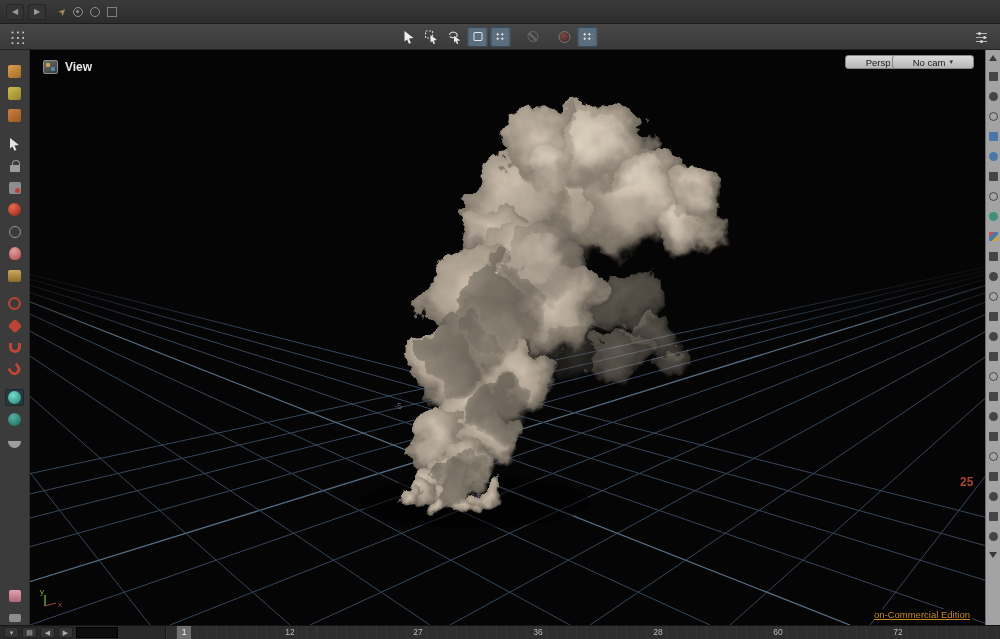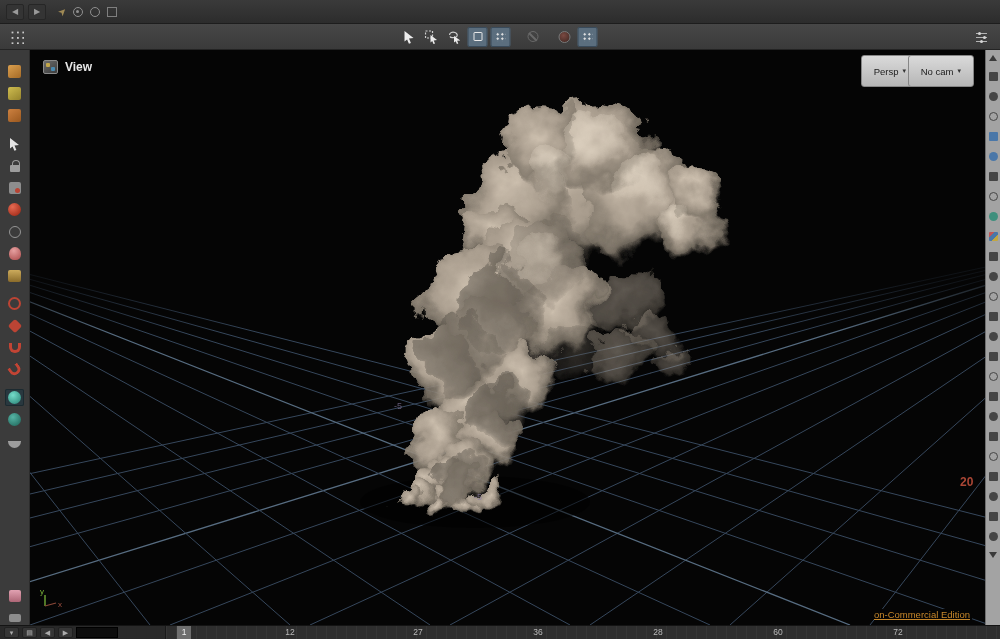--- a/index.html
+++ b/index.html
@@ -78,21 +78,21 @@
   .rs-blue{background:#4a77a8}
   .rs-teal{background:#3f8f7d}
   .rs-multi{background:linear-gradient(135deg,#c05555 33%,#4a77a8 33% 66%,#c2a63f 66%)}
 
   
   .viewport{position:absolute;left:30px;top:50px;width:955px;height:575px;background:#050505;overflow:hidden}
   .viewport svg.fill{position:absolute;left:0;top:0}
   .vp-title{position:absolute;left:13px;top:10px;display:flex;gap:7px;align-items:center;color:#e8e8e8;font-size:12px;font-weight:bold;z-index:5}
   .panetab{width:15px;height:14px;border:1px solid #8a8a8a;border-radius:2px;background:linear-gradient(145deg,#6a6a6a,#3c3c3c);position:relative}
   .panetab::after{content:"";position:absolute;left:2px;top:2px;width:4px;height:4px;background:#c2a64a;border-radius:1px;box-shadow:5px 4px 0 #4a8ab0}
-  .vp-btn{position:absolute;top:5px;height:32px;background:linear-gradient(#dadada,#b6b6b6);border:1px solid #868686;border-radius:3px;font-size:9.5px;color:#1b1b1b;display:flex;align-items:center;gap:4px;padding:0 12px;z-index:5}
+  .vp-btn{position:absolute;top:5px;height:14px;background:linear-gradient(#dadada,#b6b6b6);border:1px solid #868686;border-radius:3px;font-size:9.5px;color:#1b1b1b;display:flex;align-items:center;gap:4px;padding:0 20px;z-index:5}
   .vp-btn .arr{font-size:7px;color:#333}
   .btn-persp{right:66px}
   .btn-nocam{right:11px}
   .helptext{position:absolute;left:96px;bottom:6px;right:0;color:#e9e9e9;font-size:8.3px;white-space:nowrap;overflow:hidden;z-index:4}
   .watermark{position:absolute;right:13px;bottom:5px;color:#c8882b;font-size:9.5px;text-decoration:underline;background:#050505;padding:0 2px 0 6px;z-index:6}
   .gridlabel{position:absolute;color:#8a7aa2;font-size:9px;opacity:.7;z-index:3}
   .gl-a{left:364px;top:351px}
   .gl-b{left:444px;top:442px}
   .gl-right{left:930px;top:425px;color:#b34a38;font-size:12px;font-weight:bold;opacity:.95}
   .axisgizmo{position:absolute;left:7px;bottom:16px;z-index:5}
@@ -343,21 +343,21 @@
       <span>Persp</span>
       <span class="arr">▾</span>
     </div>
     <div class="vp-btn btn-nocam">
       <span>No cam</span>
       <span class="arr">▾</span>
     </div>
 
     <span class="gridlabel gl-a">-5</span>
     <span class="gridlabel gl-b">-5</span>
-    <span class="gridlabel gl-right">20</span>
+    <span class="gridlabel gl-right">25</span>
 
     <svg class="axisgizmo" width="30" height="22">
       <line x1="8" y1="19" x2="8" y2="8" stroke="#7bb53a" stroke-width="1.3"></line>
       <line x1="8" y1="19" x2="19" y2="16" stroke="#8a4838" stroke-width="1.2"></line>
       <text x="3" y="7" fill="#7bb53a" font-size="8" font-family="Liberation Sans, sans-serif">y</text>
       <text x="21" y="20" fill="#a05040" font-size="8" font-family="Liberation Sans, sans-serif">x</text>
     </svg>
 
     <div class="watermark">on-Commercial Edition</div>
   </div>

